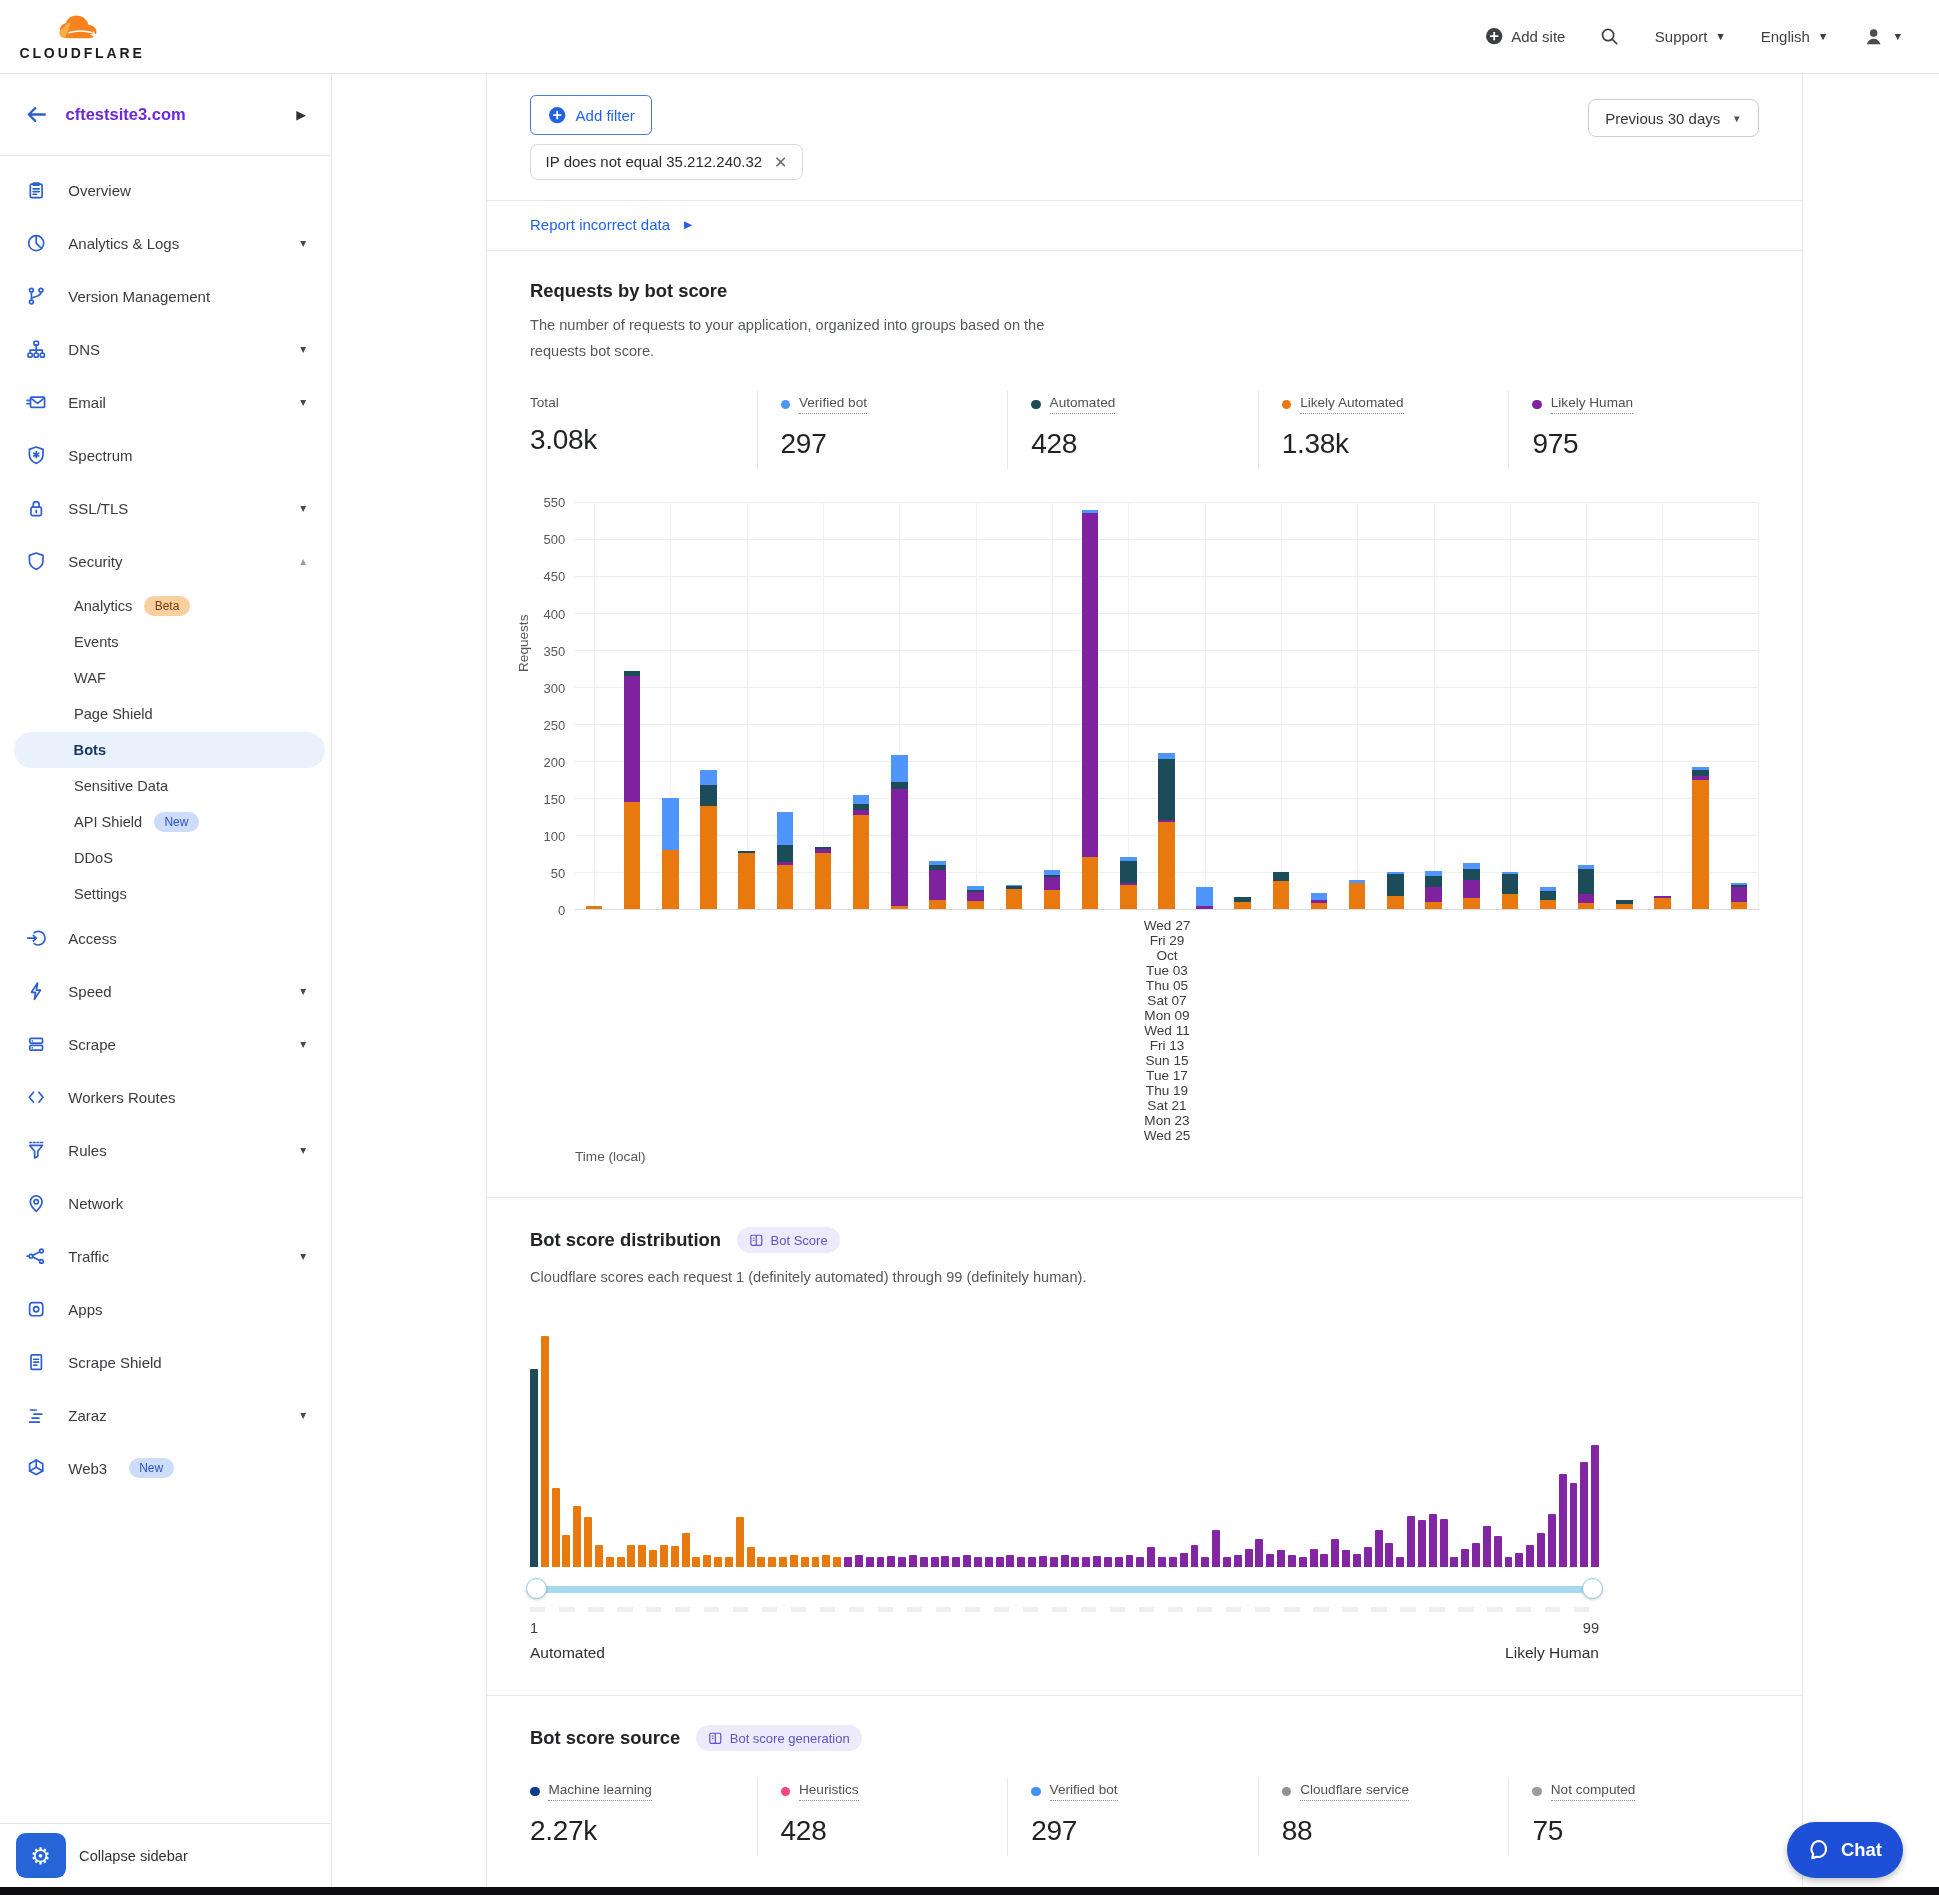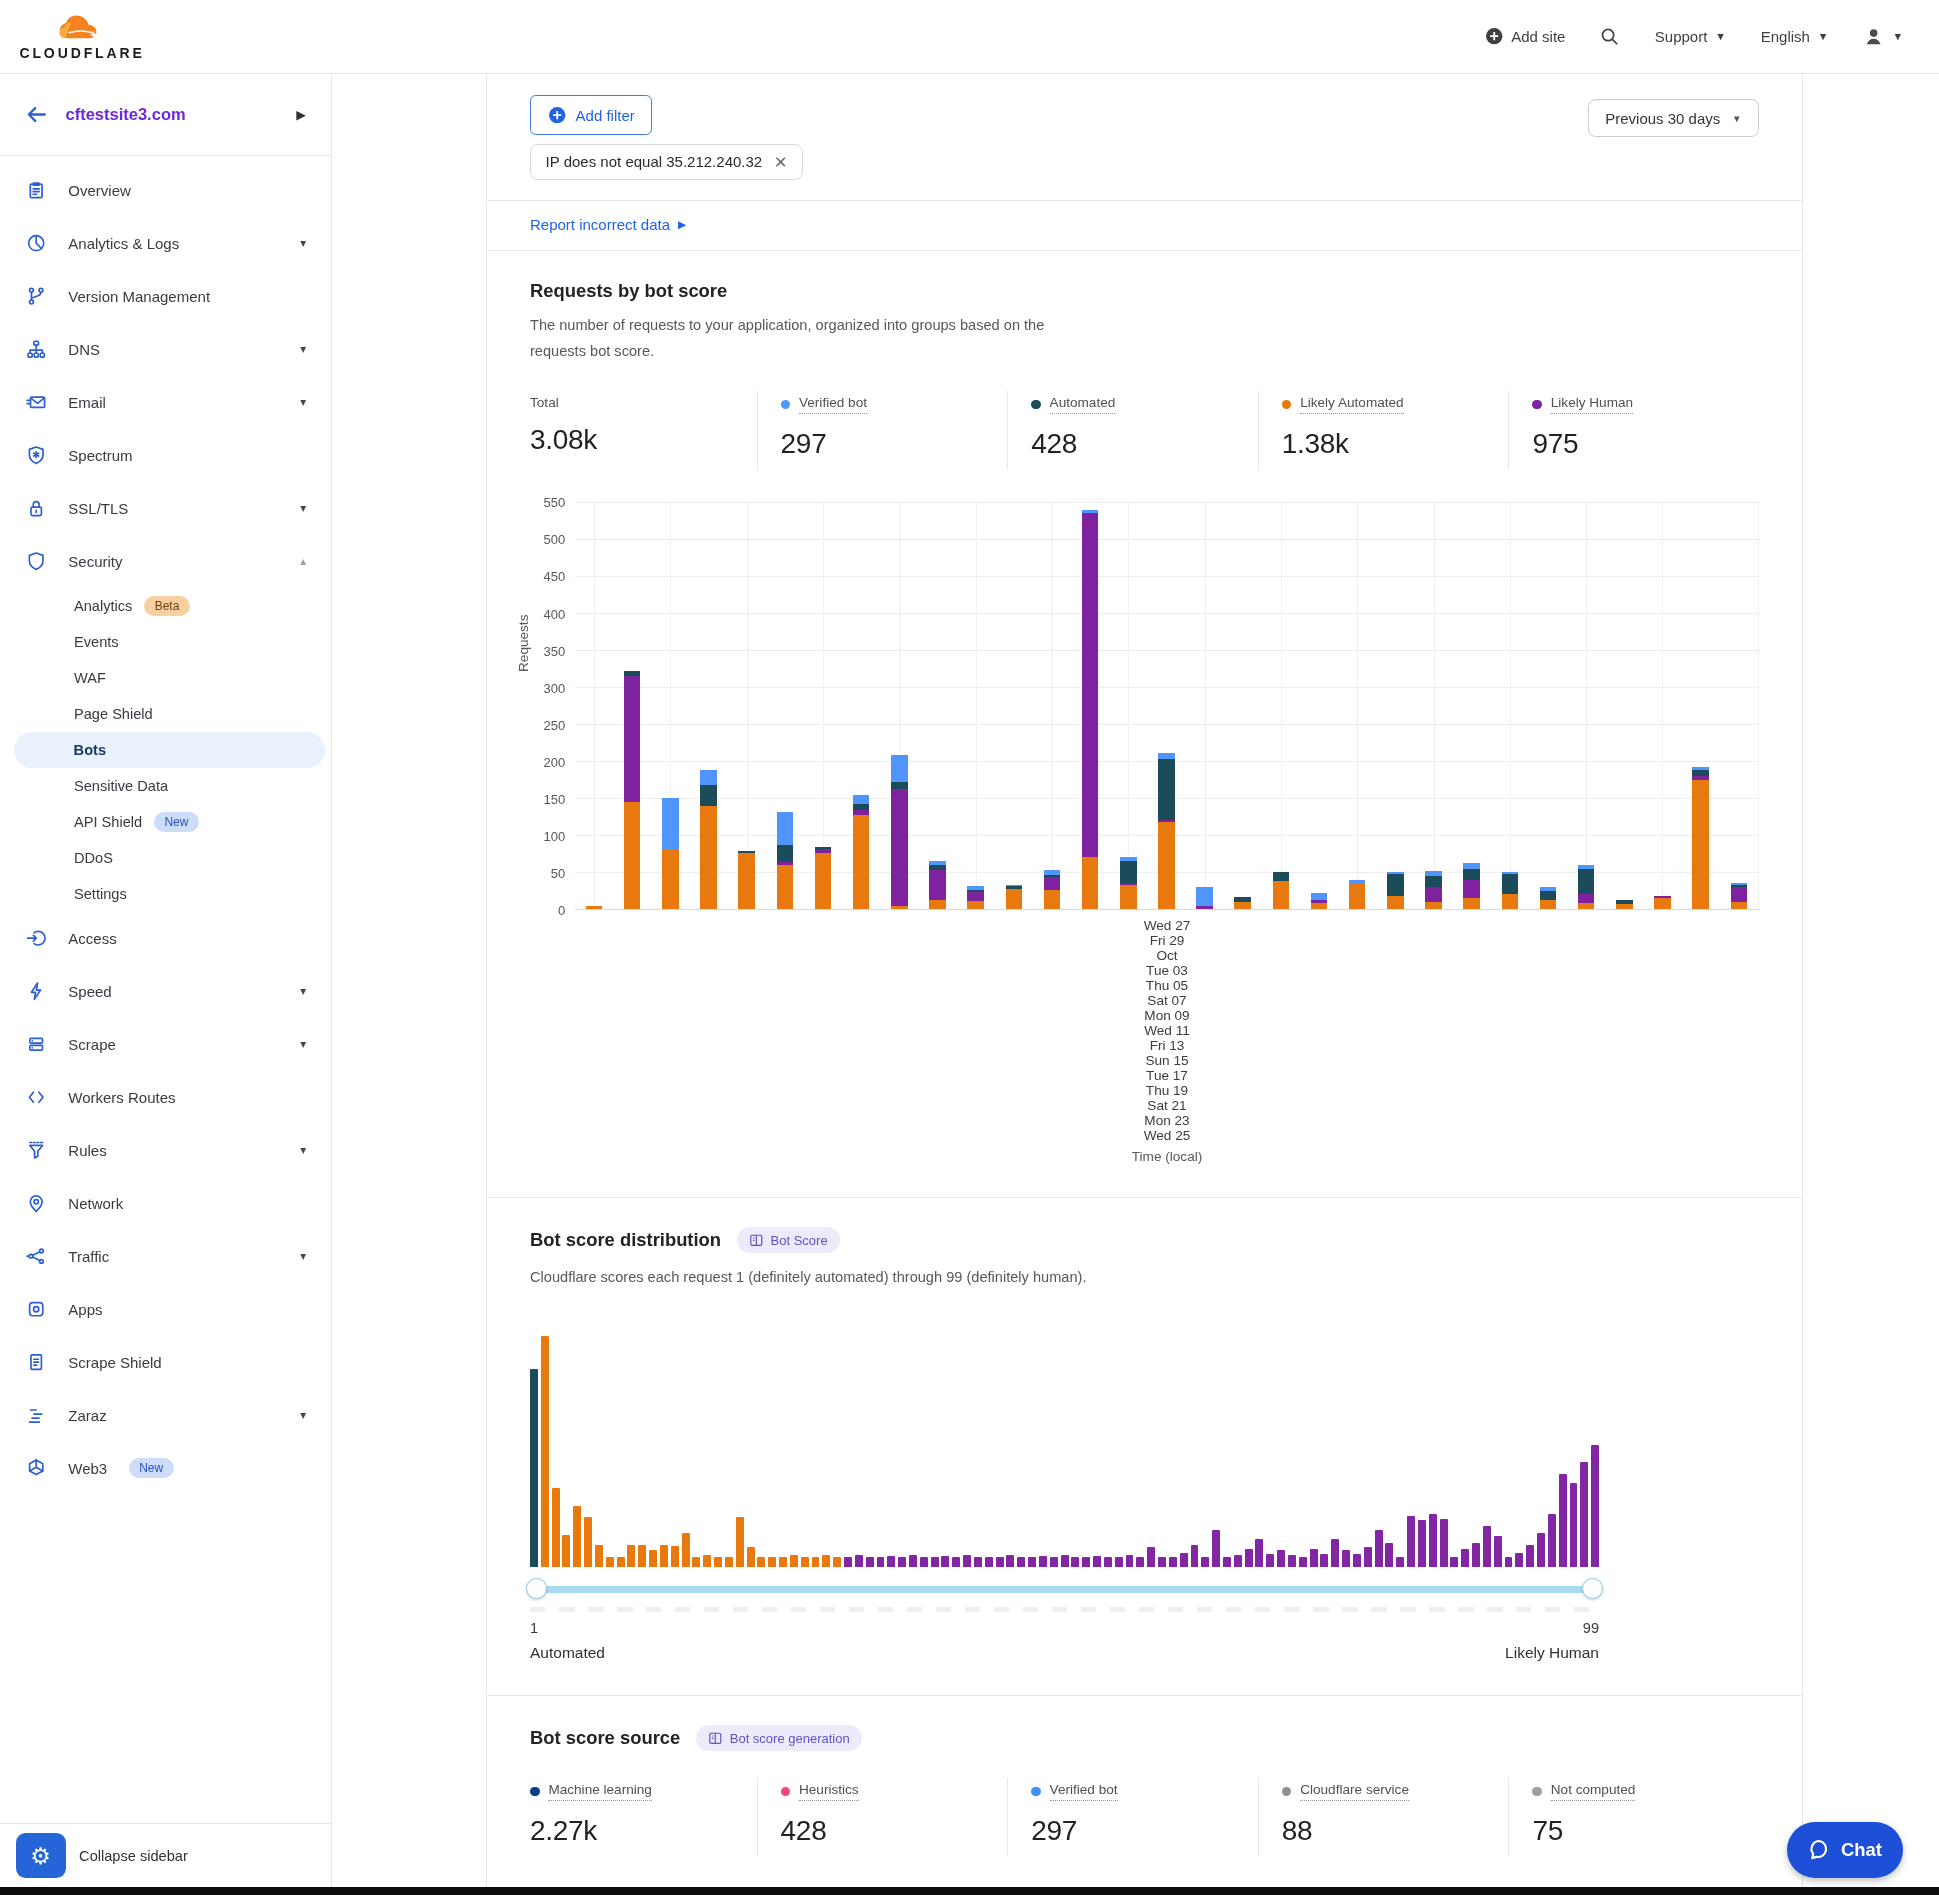--- a/index.html
+++ b/index.html
@@ -55,21 +55,21 @@
                 background:#fff; cursor:pointer; }
   .chip { display:inline-flex; align-items:center; gap:11.6px; border:1px solid #d8d9db; border-radius:7.8px;
           padding:8.7px 14.6px; font-size:15px; color:#2a2c2f; margin-top:8.7px; background:#fff; }
   .chip .x { color:#6b6d70; font-size:16.5px; cursor:pointer; line-height:1; }
   .range-btn { position:absolute; right:43px; top:25px; display:inline-flex; align-items:center; gap:11.6px;
                border:1px solid #c9cbcd; border-radius:7.8px; padding:9.7px 16.5px; font-size:15px;
                color:#34363a; background:#fff; cursor:pointer; }
   .range-btn .caret { font-size:9.7px; color:#54565a; }
 
   .report-sec { padding:15.5px 43px; }
-  .report-link { display:inline-flex; align-items:center; gap:8px; color:#2263e5; font-size:15px; cursor:pointer;justify-content:center; }
+  .report-link { display:inline-flex; align-items:center; gap:14px; color:#2263e5; font-size:15px; cursor:pointer;justify-content:center; }
   .report-link .tri { font-size:10.7px; }
 
   .sec-pad { padding:29px 43px 33px; }
   .sec-title-row { display:flex; align-items:center; gap:15.5px; }
   .sec-title { font-size:18.4px; font-weight:bold; color:#212326; }
   .pill { display:inline-flex; align-items:center; gap:6.8px; background:#edebfb; color:#5f53c7;
           font-size:13px; padding:5.8px 12.6px; border-radius:14.6px; cursor:pointer; }
   .sec-desc { font-size:14.6px; color:#55585c; line-height:1.75; margin-top:11.6px; max-width:563px; }
 
   .stats-row { display:flex; margin-top:27px; }
@@ -91,21 +91,21 @@
   .plot { height:408px; display:flex; align-items:flex-end; position:relative;
           border-bottom:1px solid #d9dadb; border-right:1px solid #f0f0f0;
           background-image:linear-gradient(to bottom, #ececec 1px, transparent 1px);
           background-size:100% 9.0909%; }
   .col { flex:1; height:100%; position:relative; display:flex; align-items:flex-end; justify-content:center; }
   .vgrid { position:absolute; left:50%; top:0; bottom:0; width:1px; background:#f0f0f0; }
   .stack { display:flex; flex-direction:column-reverse; width:16.5px; height:100%;
            justify-content:flex-start; position:relative; z-index:1; }
   .xrow { display:flex; margin-top:7.8px;flex-direction:column; }
   .xlab { flex:1; text-align:center; font-size:13.6px; color:#3b3d40; white-space:nowrap; }
-  .xtitle { text-align:center; font-size:13.6px; color:#55585c; margin-top:5.8px; padding-left:45px; }
+  .xtitle { font-size:13.6px; color:#55585c; margin-top:5.8px; padding-left:45px; }
 
   
   .dist-body { width:1069px; margin-top:43px; }
   .hist { height:233px; display:flex; align-items:flex-end; gap:2.9px; }
   .hist div { flex:1; border-radius:1px 1px 0 0; }
   .slider { position:relative; height:21.3px; margin-top:11.6px; }
   .track { position:absolute; left:0; right:0; top:7.8px; height:6.8px; border-radius:3.9px; background:#a5daf0; cursor:pointer; }
   .handle { position:absolute; top:0; width:21.3px; height:21.3px; border-radius:50%; background:#fff;
             border:1.9px solid #8ecbe6; box-shadow:0 1px 2.9px rgba(0,0,0,.2); cursor:grab; }
   .handle.left { left:-3.9px; } .handle.right { right:-3.9px; }

